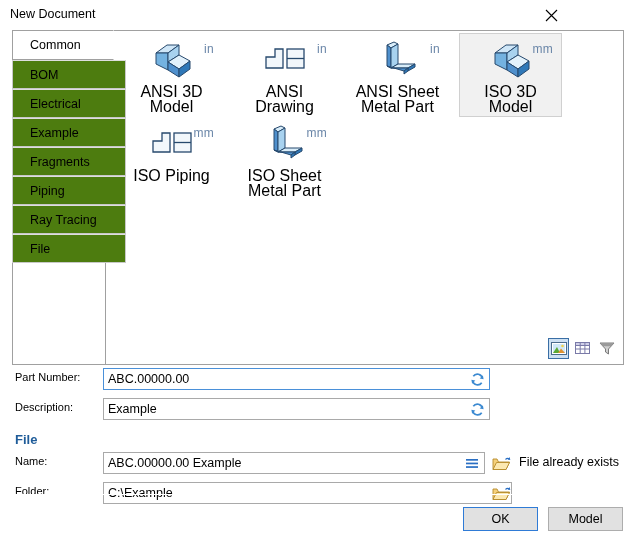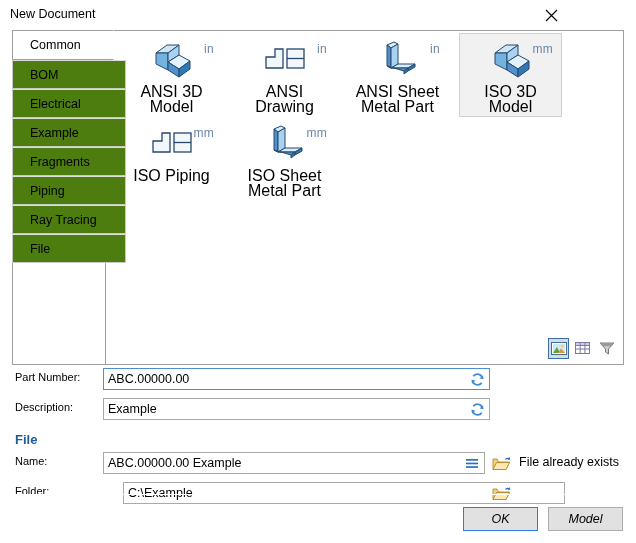--- a/index.html
+++ b/index.html
@@ -223,21 +223,20 @@
   }
   .btn {
     width: 75px; height: 24px;
     background: #e1e1e1;
     border: 1px solid #adadad;
     font-size: 12.5px;
     font-family: "Liberation Sans", sans-serif;
     color: #000;
     display: flex; align-items: center; justify-content: center;
     cursor: default;
-    font-style: italic;
   }
   .btn.default { border: 1px solid #2f7bd6; }
   .bottom-sep {
     position: absolute;
     left: 0; bottom: 48px;
     width: 636px; height: 1px;
     background: #ffffff;
   }
 </style>
 </head>
@@ -461,21 +460,21 @@
           <path d="M13.5 4.5 A3 3 0 0 1 17.5 4.2" fill="none" stroke="#2a6fc4" stroke-width="1.1"></path>
           <polygon points="17.6,2 18.3,5 15.6,4.4" fill="#2a6fc4"></polygon>
         </svg>
       </span>
     </div>
     <div class="status-text" style="left:519px; top:5px;">File already exists</div>
   </div>
 
   <div class="field-row">
     <div class="field-label">Folder:</div>
-    <div class="input-wrap" style="left:103px; top:2px; width:442px;margin-left:20px;">
+    <div class="input-wrap" style="left:103px; top:2px; width:409px;">
       <div class="input-text" placeholder="">C:\Example</div>
     </div>
     <div class="outside-icon" style="left:491px; top:3px;">
       <span>
         <svg width="19" height="17" viewBox="0 0 19 17">
           <path d="M1 4 L1 14.5 L14 14.5 L17.5 7 L6.5 7 L5 4 Z" fill="#f5d07a" stroke="#b58a2a" stroke-width="0.9"></path>
           <path d="M1 14.5 L4.5 7.5 L17.5 7.5 L14 14.5 Z" fill="#fce8b0" stroke="#b58a2a" stroke-width="0.9"></path>
           <path d="M13.5 4.5 A3 3 0 0 1 17.5 4.2" fill="none" stroke="#2a6fc4" stroke-width="1.1"></path>
           <polygon points="17.6,2 18.3,5 15.6,4.4" fill="#2a6fc4"></polygon>
         </svg>

